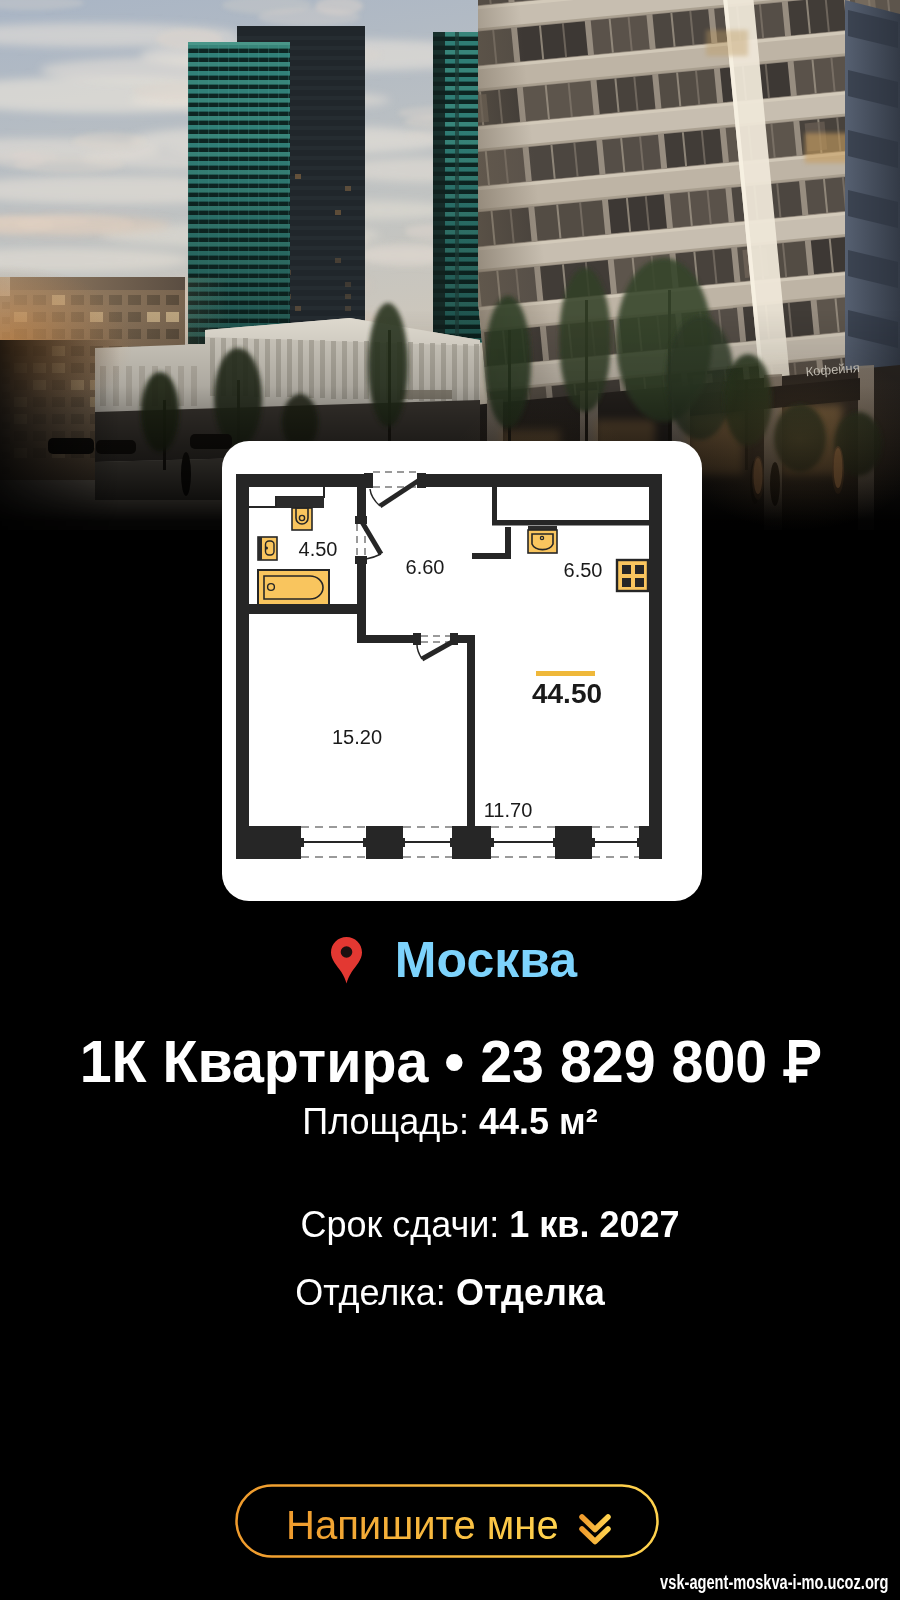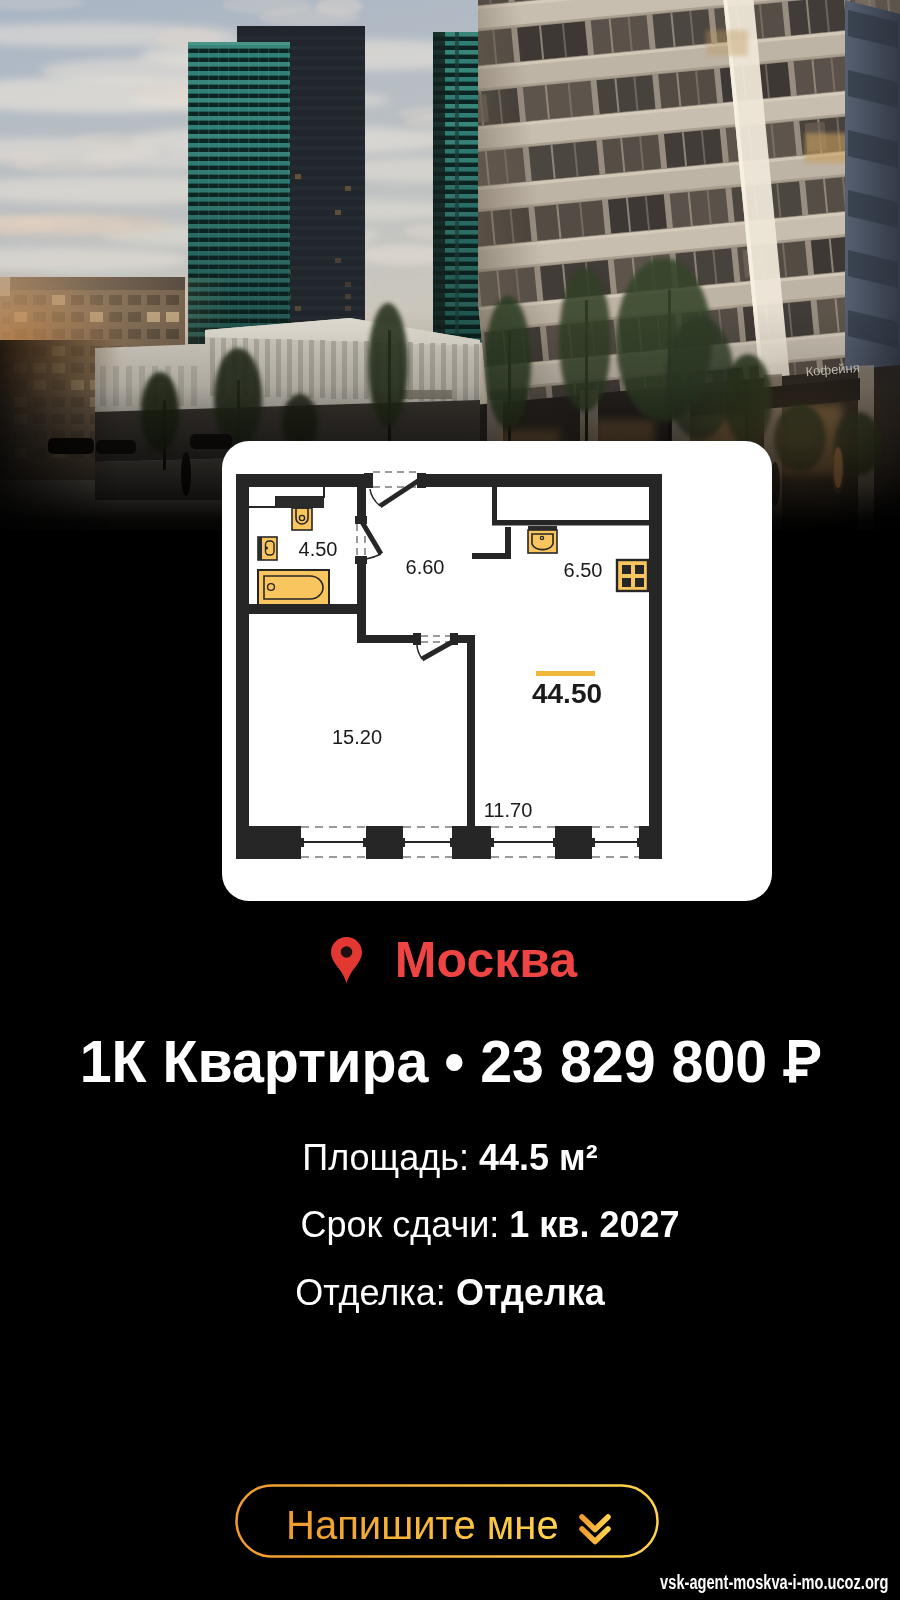--- a/index.html
+++ b/index.html
@@ -1,25 +1,25 @@
 <!DOCTYPE html>
 <html><head>
 <meta charset="utf-8">
 <style>
   html,body{margin:0;padding:0;background:#000;}
   body{width:900px;height:1600px;position:relative;overflow:hidden;
        font-family:"Liberation Sans", sans-serif;}
   #photo{position:absolute;left:0;top:0;width:900px;height:580px;}
-  #card{position:absolute;left:222px;top:441px;width:550px;height:460px;
+  #card{position:absolute;left:222px;top:441px;width:480px;height:460px;
         background:#fff;border-radius:27px;}
   #plan{position:absolute;left:0;top:0;}
   .mosrow{position:absolute;left:0;top:930px;width:900px;height:60px;padding-left:4px;
           display:flex;align-items:center;justify-content:center;gap:25px;}
   .mosrow svg{display:block;}
-  .mosrow .txt{color:#ef4444;font-weight:bold;font-size:50px;line-height:1;margin-left:8px;}
+  .mosrow .txt{color:#7dd3fc;font-weight:bold;font-size:50px;line-height:1;margin-left:8px;}
   h1{position:absolute;left:0;top:1028px;width:900px;margin:0;text-align:center;
      color:#fff;font-size:58.5px;font-weight:bold;white-space:nowrap;
      transform:scaleX(0.980);transform-origin:450px center;}
   .row{position:absolute;left:0;width:900px;text-align:center;color:#fff;
        font-size:36px;font-weight:400;}
   .row b{font-weight:bold;}
   #btn{position:absolute;left:235px;top:1484px;}
   #wm{position:absolute;right:12px;top:1571px;color:#fff;font-weight:bold;font-size:19.5px;
       transform:scaleX(0.75);transform-origin:right center;}
 </style>
@@ -919,21 +919,21 @@
   </svg>
   <div class="txt">Москва</div>
 </div>
 
 <h1>1К Квартира • 23 829 800&nbsp;<svg width="38" height="43" viewBox="0 0 38 43" style="vertical-align:-1px;">
       <path fill-rule="evenodd" fill="#fff" d="M6,0 H23.5 C32,0 38,5 38,12.3 C38,19.6 32,24.6 23.5,24.6 H6 Z M13.3,7 H22.5 C27,7 29.5,9 29.5,12.3 C29.5,15.6 27,17.8 22.5,17.8 H13.3 Z"></path>
       <rect x="6" y="0" width="7.3" height="42.6" fill="#fff"></rect>
       <rect x="0" y="29.3" width="24.7" height="6.7" fill="#fff"></rect>
     </svg></h1>
 
-<div class="row" style="top:1137px;">Площадь: <b>44.5 м²</b></div>
+<div class="row" style="top:1101px;">Площадь: <b>44.5 м²</b></div>
 <div class="row" style="top:1204px;padding-left:40px;">Срок сдачи: <b>1 кв. 2027</b></div>
 <div class="row" style="top:1272px;">Отделка: <b>Отделка</b></div>
 
 <svg id="btn" width="424" height="74" viewBox="0 0 424 74">
   <defs>
     <linearGradient id="gold" x1="0" y1="0" x2="1" y2="0">
       <stop offset="0" stop-color="#ef9b2d"></stop>
       <stop offset="1" stop-color="#ffd34e"></stop>
     </linearGradient>
   </defs>

